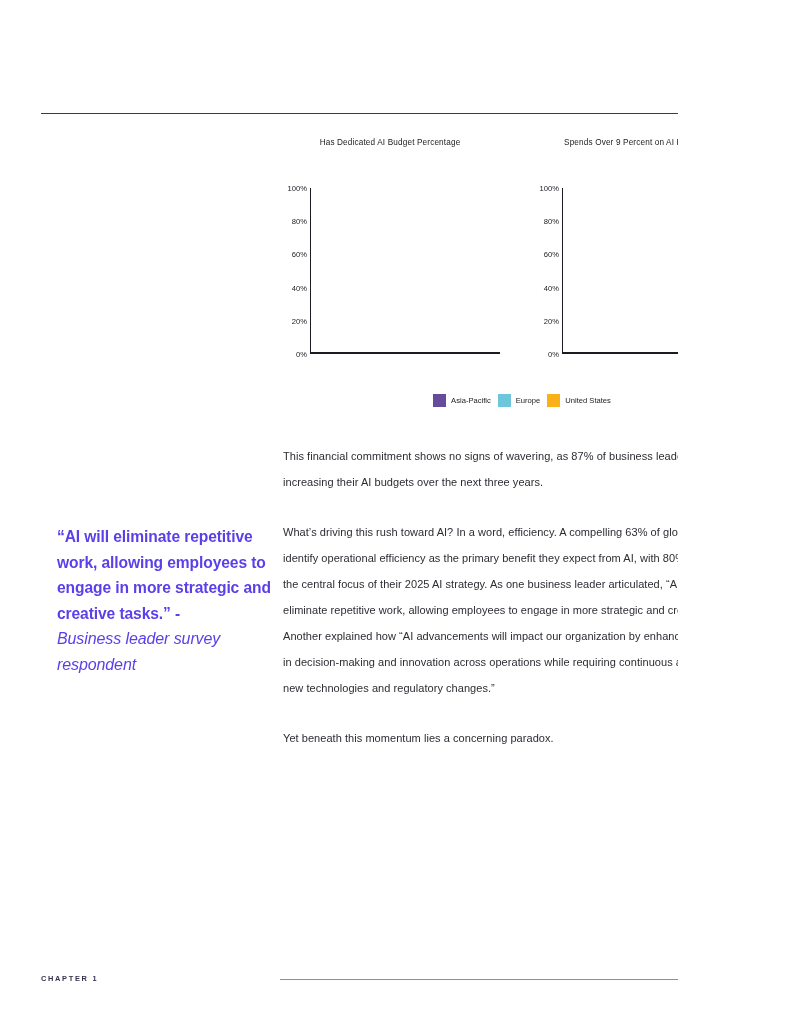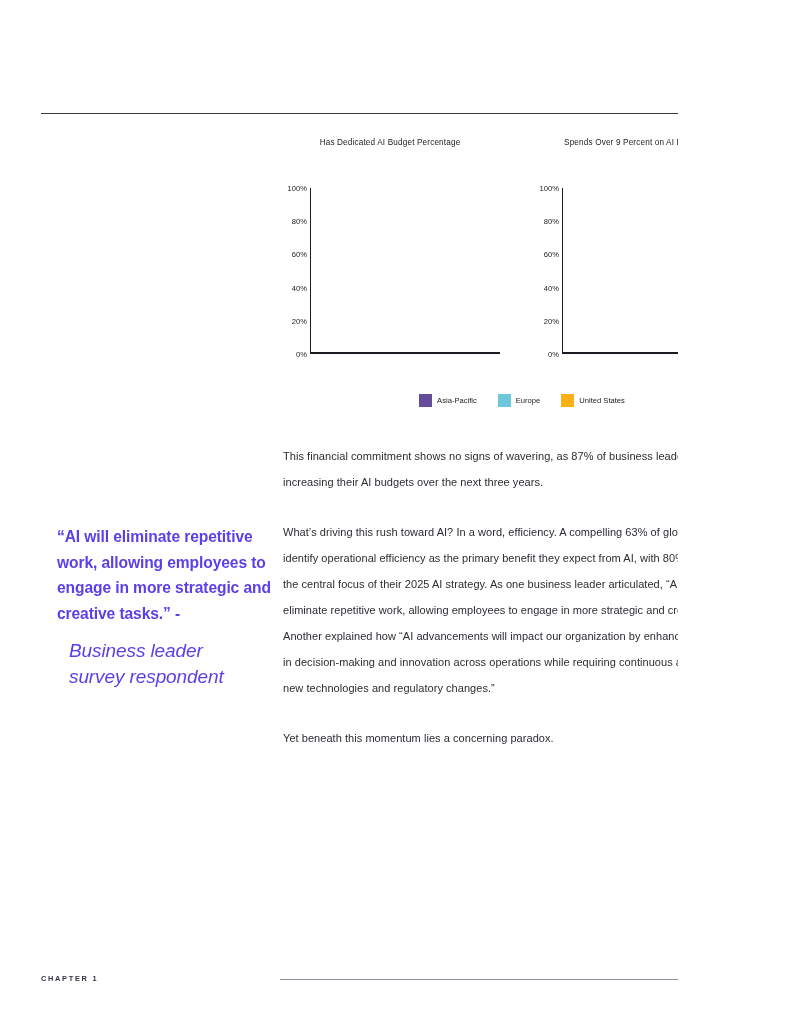--- a/index.html
+++ b/index.html
@@ -105,21 +105,21 @@
   .bar {
     width: 47px;
     display: block;
   }
 
   
   .legend {
     display: flex;
     justify-content: center;
     align-items: center;
-    gap: 21px;
+    gap: 7px;
     margin-top: 26px;
     margin-left: 12px;
   }
   .legend-item {
     display: flex;
     align-items: center;
     gap: 5px;
   }
   .legend-swatch {
     width: 13px;
@@ -157,25 +157,25 @@
     color: #5b3fe8;
   }
   .pullquote-main {
     font-size: 15.6px;
     line-height: 25.5px;
     font-weight: bold;
     margin: 0;
     letter-spacing: -0.1px;
   }
   .pullquote-attrib {
-    font-size: 19px;
+    font-size: 16px;
     line-height: 25.5px;
     font-style: italic;
     font-weight: normal;
-    margin: 12px;
+    margin: 0;
     letter-spacing: -0.1px;
   }
 
   
   .footer {
     position: absolute;
     left: 41px;
     top: 972px;
     width: 709px;
     height: 16px;

